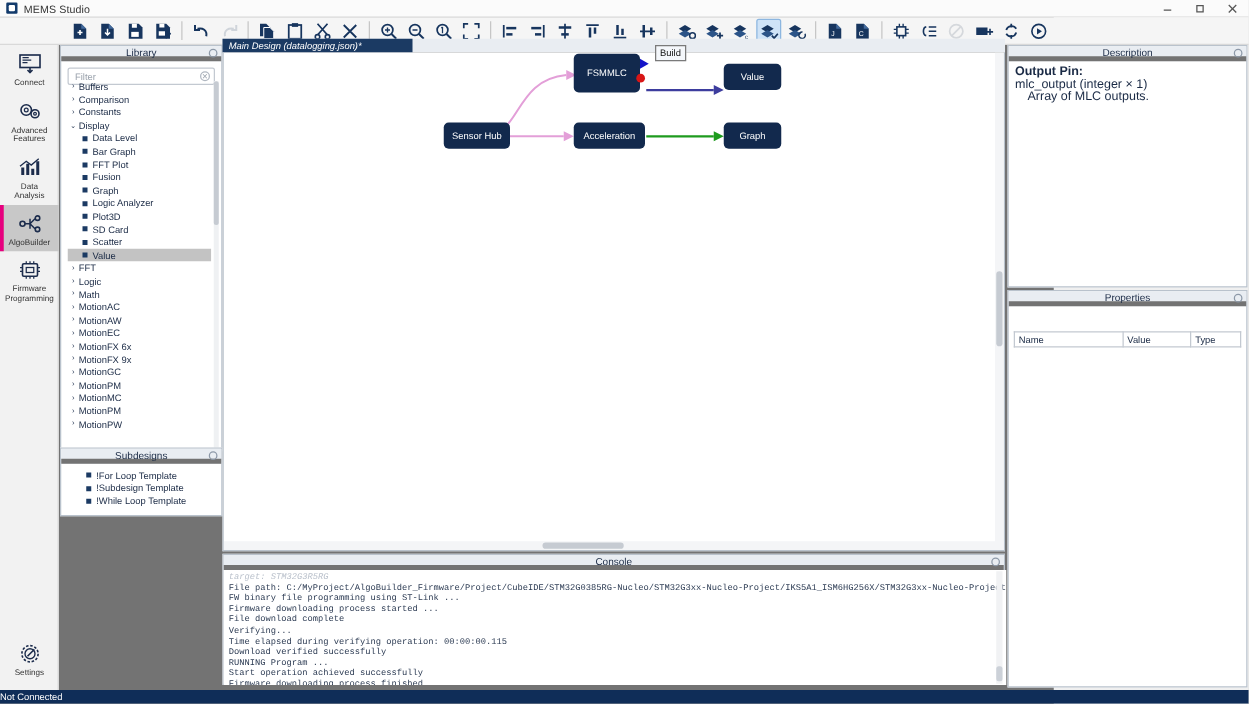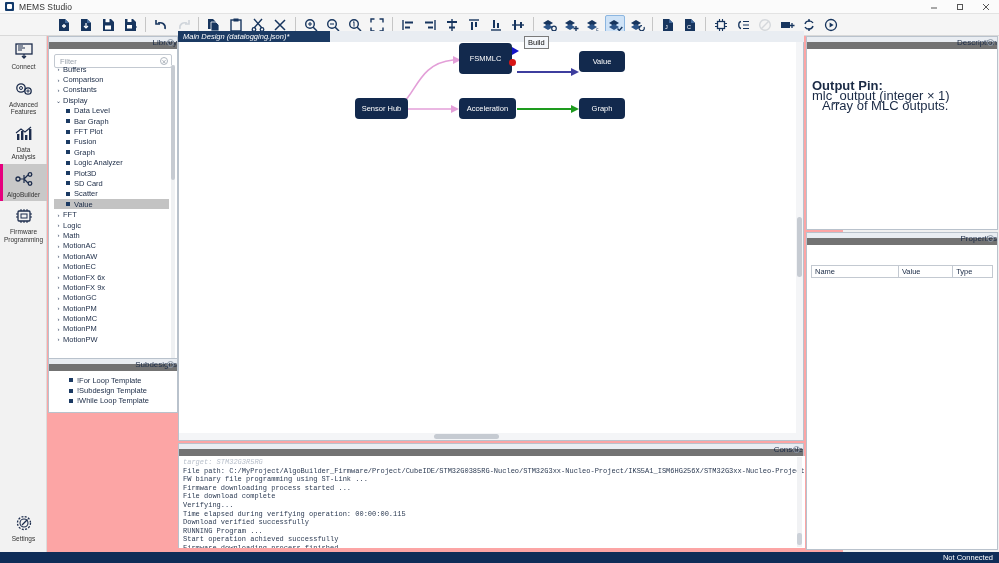--- a/index.html
+++ b/index.html
@@ -5,21 +5,21 @@
   * { box-sizing: border-box; }
   html, body {
     margin: 0; padding: 0;
     width: 999px; height: 563px;
     overflow: hidden;
     font-family: "Liberation Sans", sans-serif;
     font-size: 8px;
     background: #f0f0f0;
     color: #11243f;
   }
-  #app { position: relative; width: 843px; height: 563px; background: #fca5a5; }
+  #app { position: relative; width: 843px; height: 563px; background: #737373; }
 
   
   #titlebar {
     position: absolute; left:0; top:0; width:999px; height:14px;
     background: #fbfbfb; border-bottom: 1px solid #e3e3e3;
     display:flex; align-items:center;
   }
   #titlebar .logo {
     width:9px;height:9px;margin-left:5px;margin-right:5px;
     background:#123a6b; border-radius:1px;
@@ -73,22 +73,22 @@
   }
   .rail-icon{ height:20px; display:flex;align-items:center;justify-content:center; }
   #rail-settings{ position:absolute; bottom:10px; width:47px; }
 
   
   #library{
     position:absolute; left:48px; top:36px; width:130px; height:325px;
     background:#fff; border:1px solid #b9c2cc;
   }
   .panel-head{
-    height:12px; background:#e9edf2; border-bottom:7px solid #737373;
-    font-size:8px; text-align:right; line-height:12px; color:#1a2a45;
+    height:12px; background:#e9edf2; border-bottom:4px solid #737373;
+    font-size:8px; text-align:center; line-height:12px; color:#1a2a45;
     position:relative;
   }
   .panel-head .dock{
     position:absolute;right:3px;top:2px;width:7px;height:7px;
     border:1px solid #8d99a8; border-radius:50%;
   }
   #filterbox{
     margin:5px 5px 3px 5px; height:14px; border:1px solid #c3c9d1;
     background:#fff; display:flex;align-items:center;padding:0 3px;
     border-radius:2px;
@@ -180,37 +180,37 @@
     position:absolute; right:1px; top:13px; width:5px; height:90px; background:#f1f2f4;
   }
   #consolescroll .thumb{ position:absolute; bottom:2px; left:0; width:5px;height:12px;
     background:#ccd1d8; border-radius:2px;}
 
   
   #desc{
     position:absolute; left:806px; top:36px; width:192px; height:194px;
     background:#fff; border:1px solid #b9c2cc;
   }
-  #descbody{ padding:4px 5px; font-size:13px; line-height:10px; color:#1a2a45;margin-top:28px; }
+  #descbody{ padding:4px 5px; font-size:10px; line-height:10px; color:#1a2a45; }
   #descbody .t1{ font-weight:bold; }
   #descbody .t3{ padding-left:10px; }
   #props{
     position:absolute; left:806px; top:232px; width:192px; height:318px;
     background:#fff; border:1px solid #b9c2cc;
   }
   #propstable{ width:100%; border-collapse:collapse; }
   #propstable th{
     font-size:7.5px; font-weight:normal; text-align:left; padding:1px 3px;
     border:1px solid #c3c9d1; background:#fff; color:#1a2a45;
   }
   
   #statusbar{
     position:absolute; left:0; bottom:0; width:999px; height:11px;
     background:#0f2d58; color:#fff; font-size:7.5px; line-height:11px;
-    text-align:right; padding-right:6px;
+    text-align:left; padding-right:6px;
   }
 </style>
 </head>
 <body>
 
 <div id="app">
 
   <div id="titlebar">
     <span class="logo"></span>
     <span class="apptitle">MEMS Studio</span>

